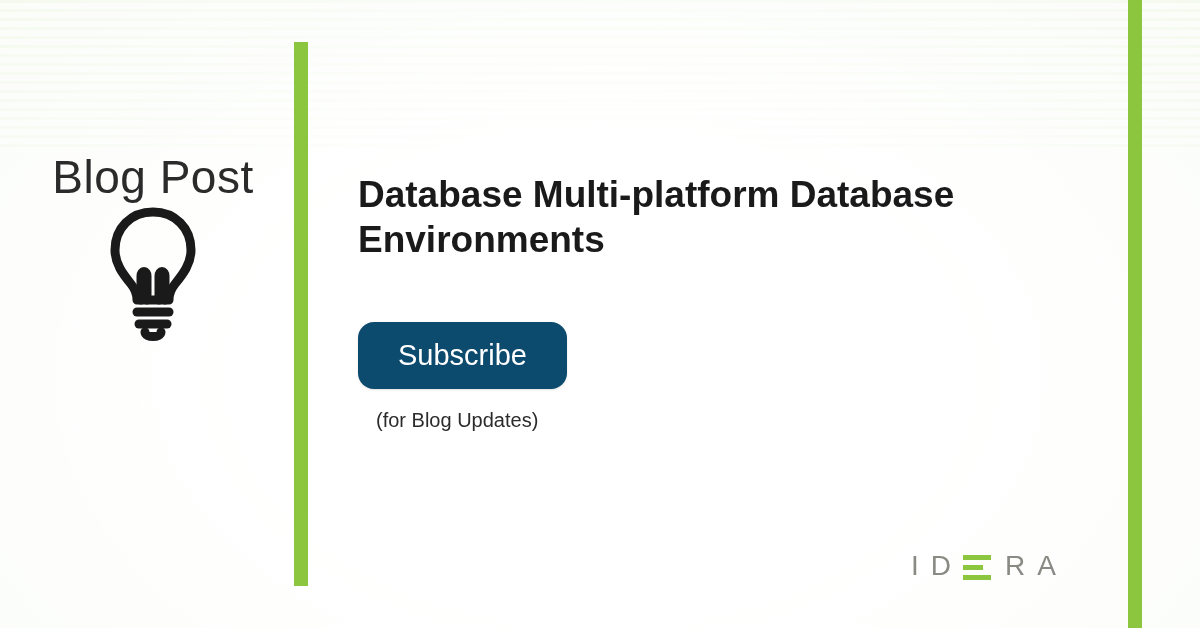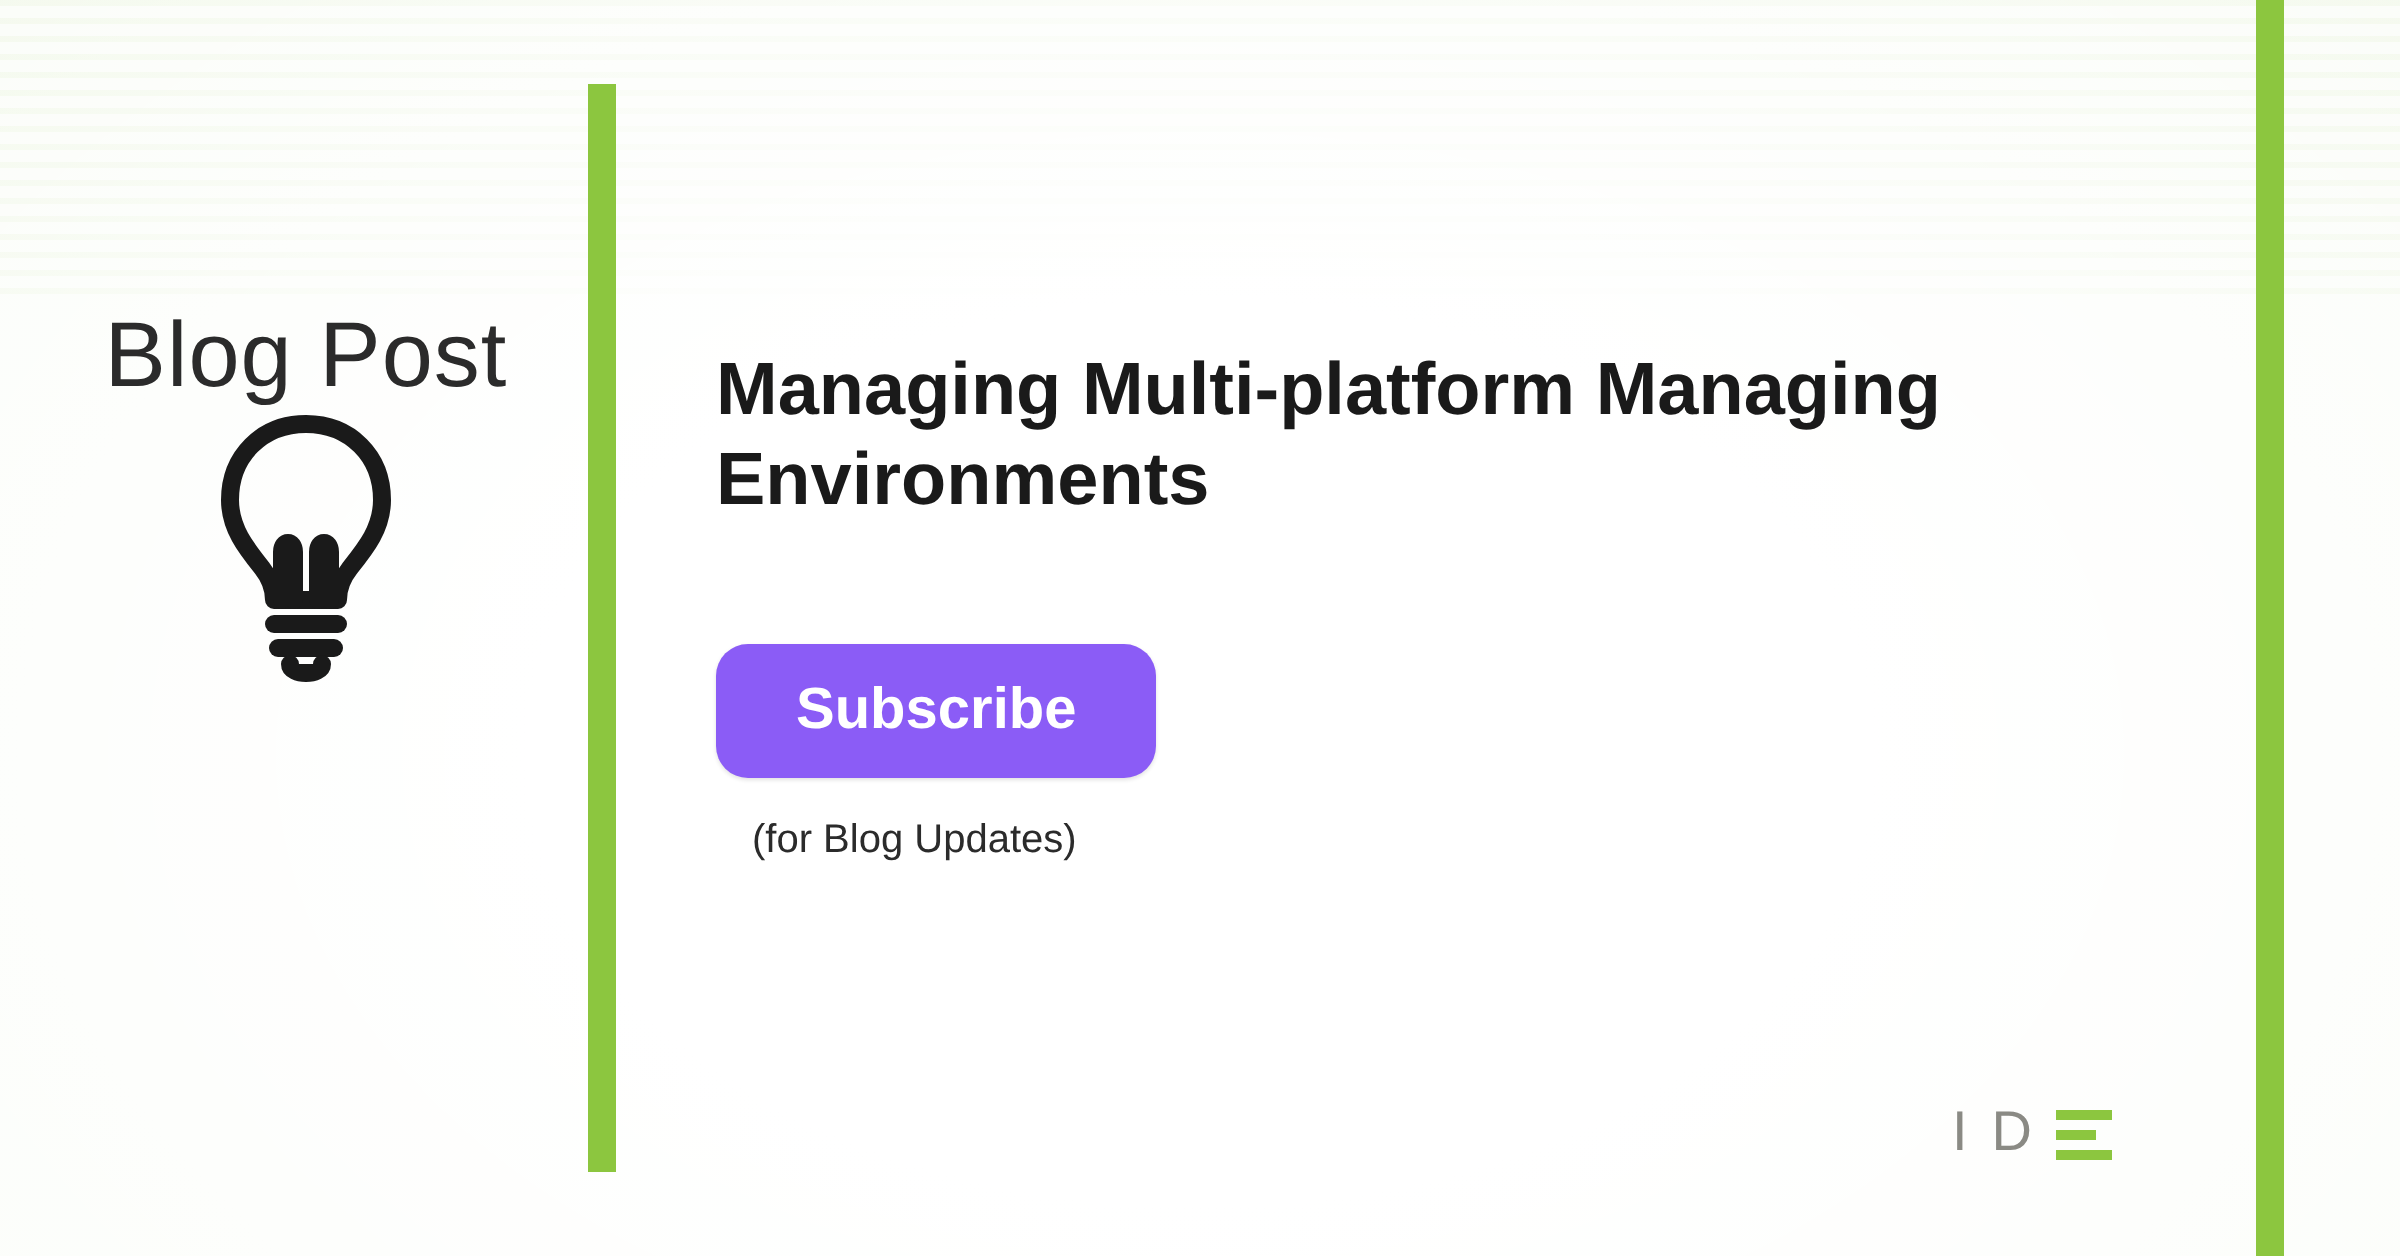--- a/index.html
+++ b/index.html
@@ -73,24 +73,24 @@
   }
   .main-col .title {
     font-size: 37px;
     font-weight: 700;
     color: #1a1a1a;
     line-height: 1.22;
     margin-bottom: 60px;
   }
   .subscribe-btn {
     display: inline-block;
-    background: #8b5cf6;
+    background: #0c4a6e;
     color: #ffffff;
     font-size: 29px;
-    font-weight: 700;
+    font-weight: 400;
     padding: 17px 40px;
     border-radius: 16px;
     border: none;
     cursor: pointer;
     box-shadow: 0 1px 2px rgba(0,0,0,0.12);
   }
   .sub-note {
     margin-top: 20px;
     margin-left: 18px;
     font-size: 20px;
@@ -154,25 +154,26 @@
       <path d="M38 96 L38 72 C38 66 44 66 44 72 L44 96"></path>
       <path d="M56 96 L56 72 C56 66 62 66 62 72 L62 96"></path>
       <line x1="34" y1="108" x2="66" y2="108"></line>
       <line x1="36" y1="120" x2="64" y2="120"></line>
       <path d="M42 128 C42 134 58 134 58 128"></path>
     </g>
   </svg>
 </div>
 
 <div class="main-col">
-  <h1 class="title">Managing Multi-platform Managing Environments</h1>
+  <h1 class="title">Database Multi-platform Database Environments</h1>
   <button class="subscribe-btn">Subscribe</button>
   <div class="sub-note">(for Blog Updates)</div>
 </div>
 
 <div class="logo">
   <span class="lt">ID</span>
   <span class="e-bars">
     <span></span>
       <span></span>
       <span></span>
   </span>
+  <span class="lt">RA</span>
 </div>
 
 </body></html>

